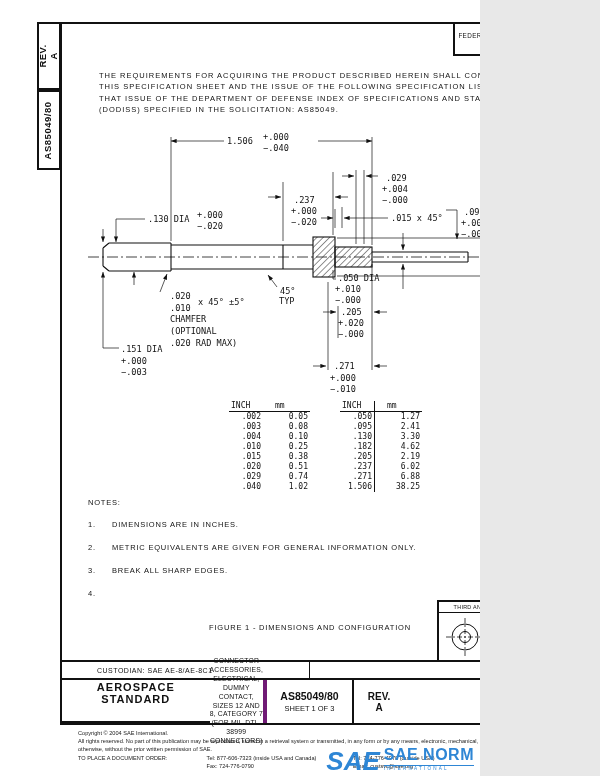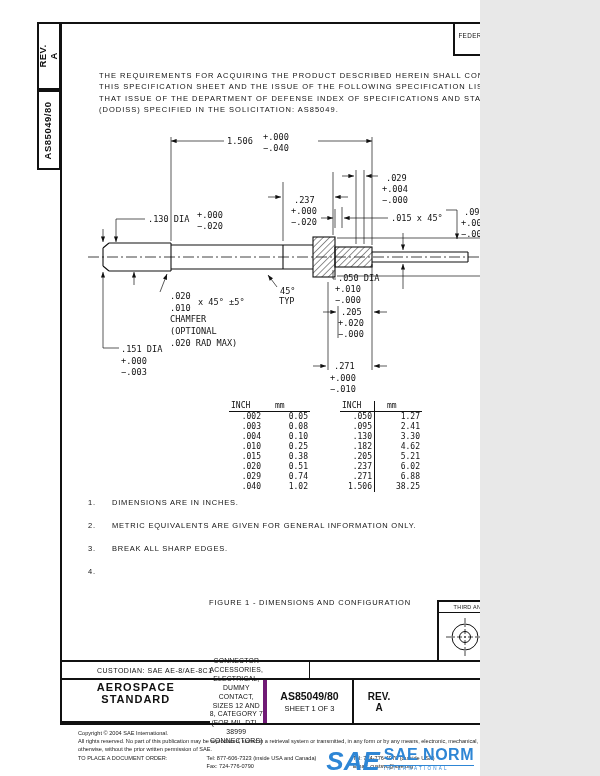--- a/index.html
+++ b/index.html
@@ -30,21 +30,21 @@
   table.conv th{font-weight:normal;border-bottom:1px solid #111;padding:0 2px 1px 2px;text-align:left;margin-left:45px;}
   table.conv td{padding:0 2px;line-height:1.25;}
   .c-inch{text-align:right;min-width:30px;}
   .c-mm{text-align:right;min-width:33px;padding-left:12px !important;}
   table.conv.rt th.c-mm, table.conv.rt td.c-mm{border-left:1px solid #111;}
   
   .notes{position:absolute;left:88px;top:498px;width:430px;font-size:7.5px;letter-spacing:.8px;}
   .notes .nt{margin-bottom:13px;}
   .note-item{display:flex;margin-bottom:14px;}
   .note-num{width:24px;flex:none;}
-  .fig-caption{position:absolute;left:200px;top:598px;width:220px;text-align:center;
+  .fig-caption{position:absolute;left:200px;top:623px;width:220px;text-align:center;
                font-size:7.5px;letter-spacing:.8px;}
   
   .tap{position:absolute;left:437px;top:600px;width:112px;height:62px;border:2px solid #111;
        box-sizing:border-box;background:#fff;}
   .tap-label{border-bottom:1.2px solid #111;text-align:center;font-size:5.4px;
              letter-spacing:.3px;padding:2px 0;}
   .tap-sym{display:flex;justify-content:center;padding-top:2px;}
   
   .custodian{position:absolute;left:60px;top:660px;width:489px;height:20px;border-top:2px solid #111;
              border-bottom:2px solid #111;box-sizing:border-box;display:flex;align-items:center;}
@@ -294,39 +294,40 @@
           <tr>
             <td class="c-inch">.130</td>
             <td class="c-mm">3.30</td>
           </tr>
           <tr>
             <td class="c-inch">.182</td>
             <td class="c-mm">4.62</td>
           </tr>
           <tr>
             <td class="c-inch">.205</td>
-            <td class="c-mm">5.21</td>
+            <td class="c-mm">2.19</td>
           </tr>
           <tr>
             <td class="c-inch">.237</td>
             <td class="c-mm">6.02</td>
           </tr>
           <tr>
             <td class="c-inch">.271</td>
             <td class="c-mm">6.88</td>
           </tr>
           <tr>
             <td class="c-inch">1.506</td>
             <td class="c-mm">38.25</td>
           </tr>
         </tbody>
     </table>
   </div>
 
   <div class="notes">
+    <div class="nt">NOTES:</div>
     <div class="note-item">
       <span class="note-num">1.</span>
       <span>DIMENSIONS ARE IN INCHES.</span>
     </div>
     <div class="note-item">
       <span class="note-num">2.</span>
       <span>METRIC EQUIVALENTS ARE GIVEN FOR GENERAL INFORMATION ONLY.</span>
     </div>
     <div class="note-item">
       <span class="note-num">3.</span>

